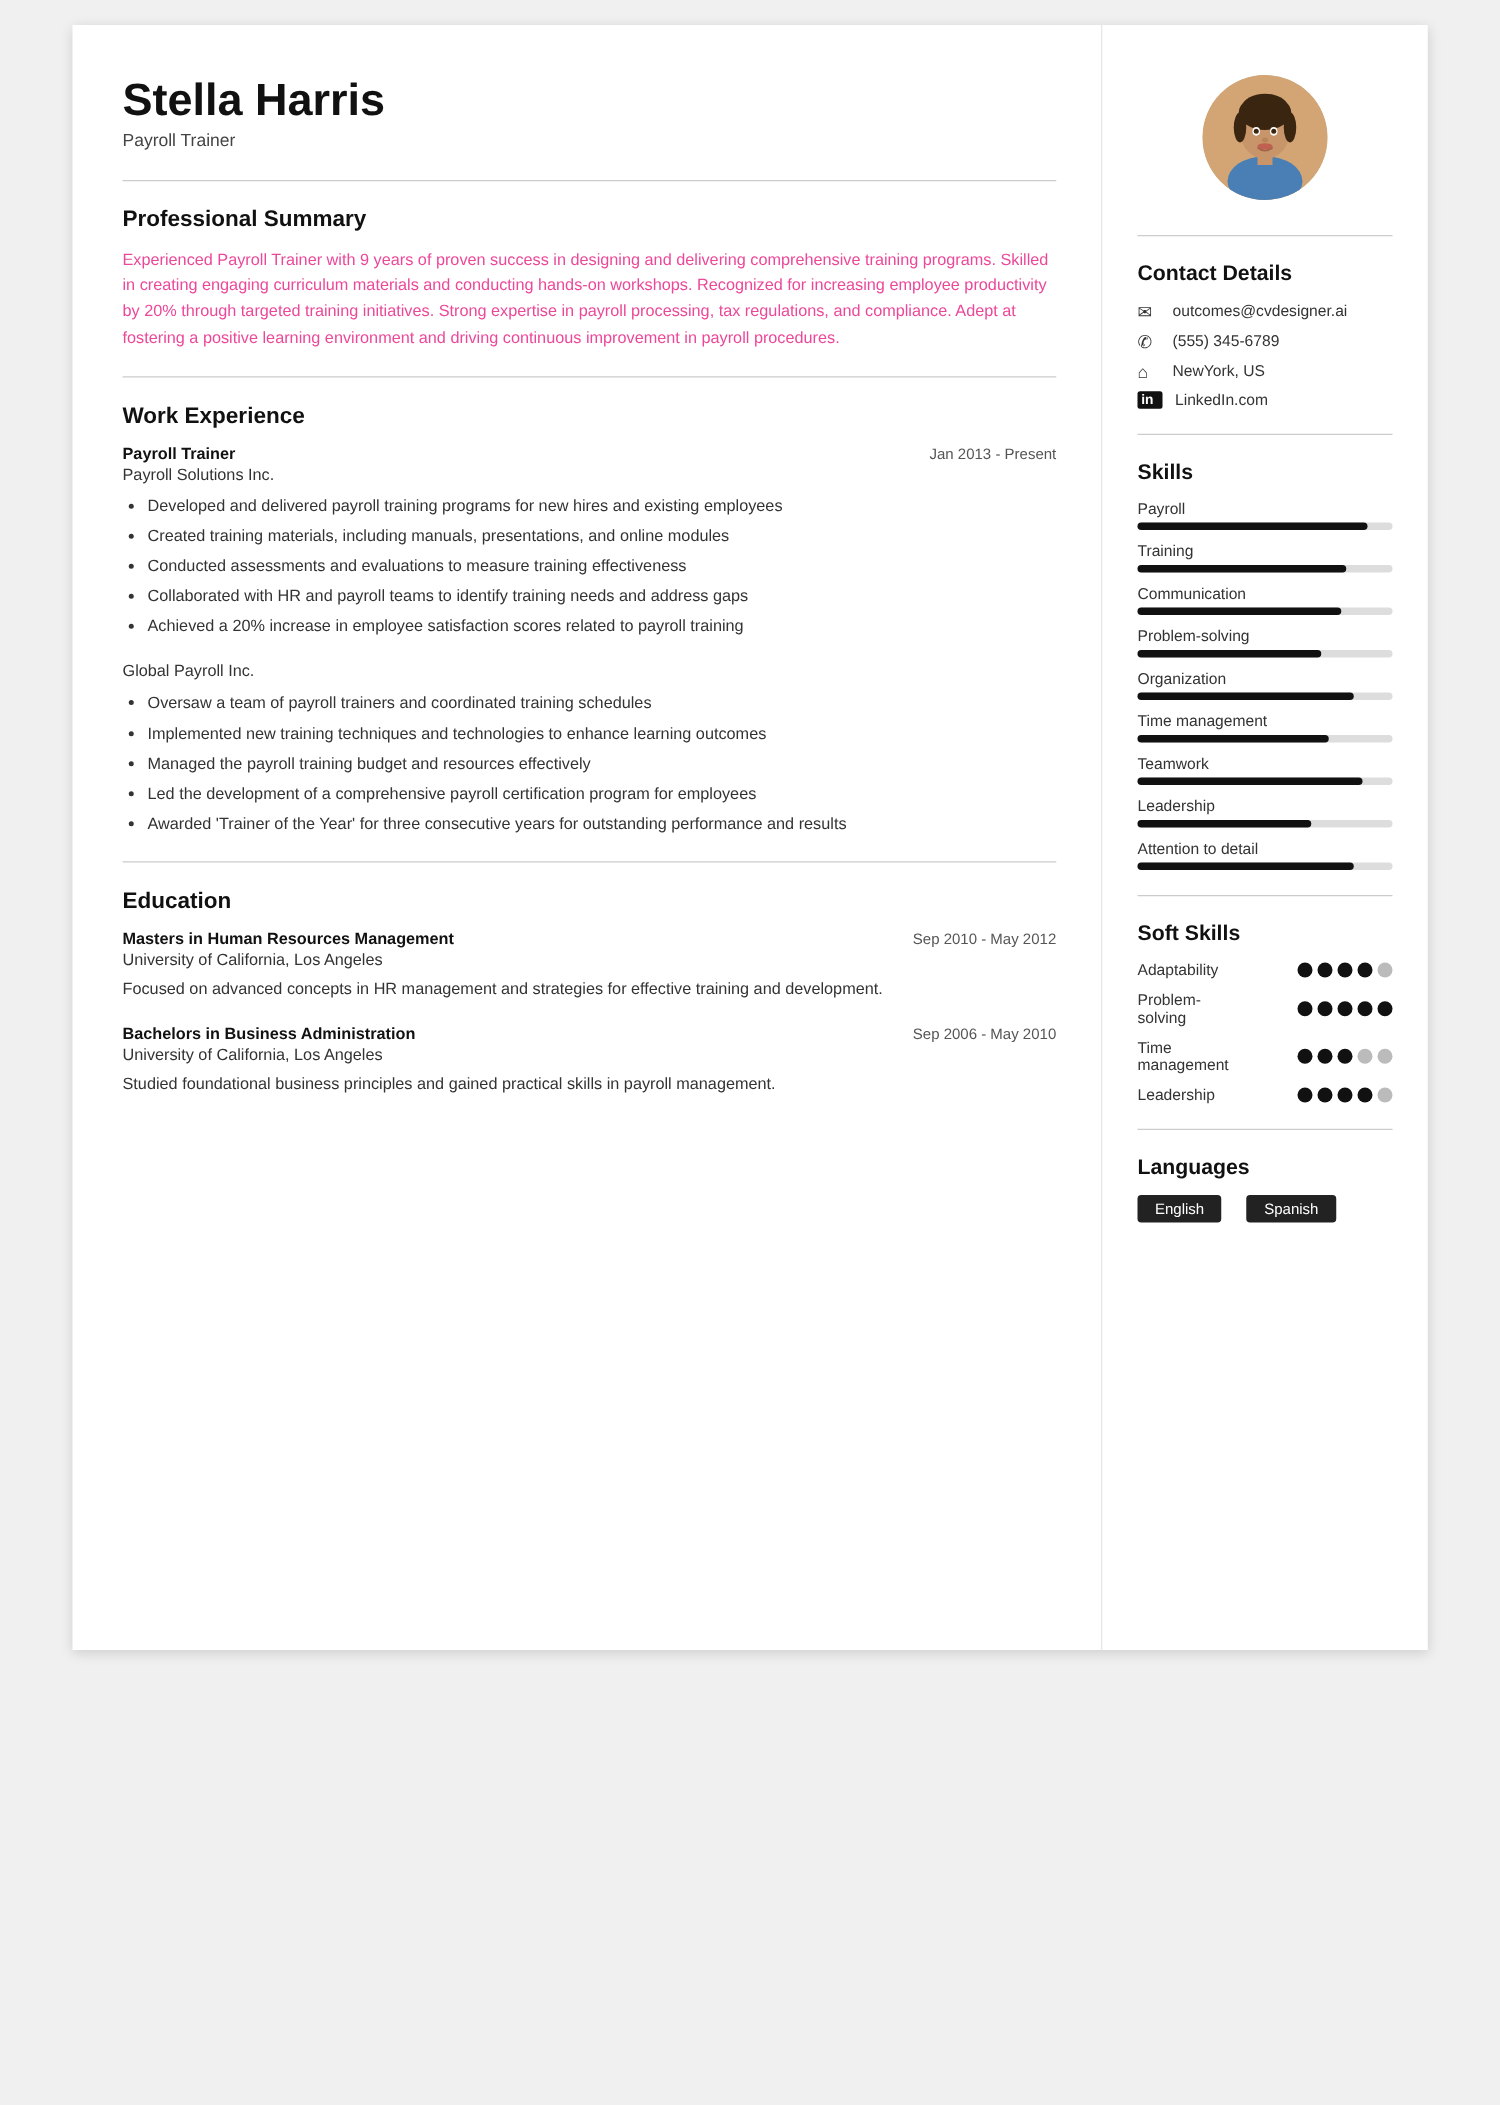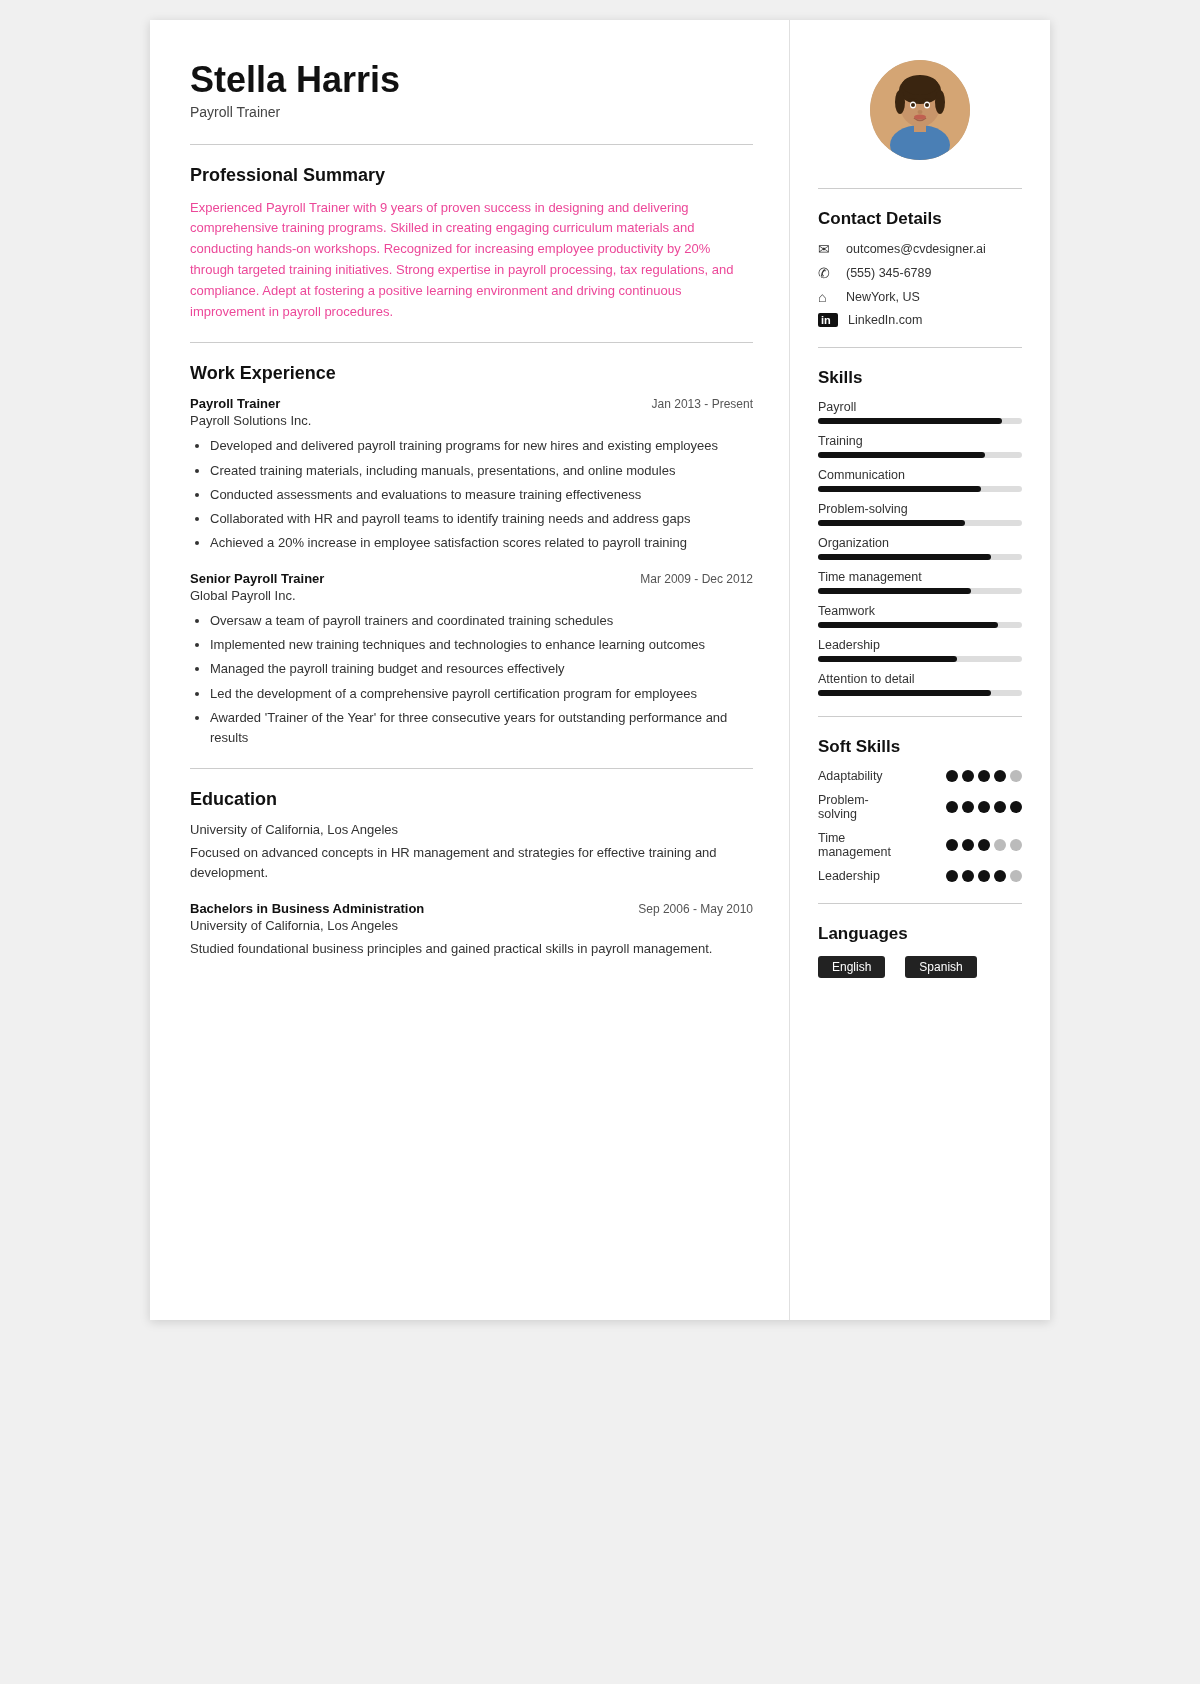--- a/index.html
+++ b/index.html
@@ -5,21 +5,21 @@
     * { margin: 0; padding: 0; box-sizing: border-box; }
     body {
       font-family: 'Arial', sans-serif;
       background: #f0f0f0;
       display: flex;
       justify-content: center;
       padding: 20px;
     }
     .resume {
       background: #fff;
-      width: 900px;
+      width: 1084px;
       min-height: 1300px;
       display: flex;
       flex-direction: row;
       box-shadow: 0 2px 10px rgba(0,0,0,0.15);
     }
     
     .left-col {
       flex: 1;
       padding: 40px 36px 40px 40px;
       border-right: 1px solid #e0e0e0;
@@ -245,41 +245,41 @@
         <ul class="job-bullets">
           <li>Developed and delivered payroll training programs for new hires and existing employees</li>
           <li>Created training materials, including manuals, presentations, and online modules</li>
           <li>Conducted assessments and evaluations to measure training effectiveness</li>
           <li>Collaborated with HR and payroll teams to identify training needs and address gaps</li>
           <li>Achieved a 20% increase in employee satisfaction scores related to payroll training</li>
         </ul>
       </div>
 
       <div>
-        <div class="job-header">
-          <span class="job-name">Senior Payroll Trainer</span>
-          <span class="job-dates">Mar 2009 - Dec 2012</span>
-        </div>
         <div class="company-name">Global Payroll Inc.</div>
         <ul class="job-bullets">
           <li>Oversaw a team of payroll trainers and coordinated training schedules</li>
           <li>Implemented new training techniques and technologies to enhance learning outcomes</li>
           <li>Managed the payroll training budget and resources effectively</li>
           <li>Led the development of a comprehensive payroll certification program for employees</li>
           <li>Awarded 'Trainer of the Year' for three consecutive years for outstanding performance and results</li>
         </ul>
       </div>
     </div>
 
     <hr class="divider">
 
     <div>
       <div class="section-title">Education</div>
 
       <div>
+        <div class="edu-header">
+          <span class="edu-degree">Masters in Human Resources Management</span>
+          <span class="edu-dates">Sep 2010 - May 2012</span>
+        </div>
         <div class="edu-school">University of California, Los Angeles</div>
         <p class="edu-desc">Focused on advanced concepts in HR management and strategies for effective training and development.</p>
       </div>
 
       <div>
         <div class="edu-header">
           <span class="edu-degree">Bachelors in Business Administration</span>
           <span class="edu-dates">Sep 2006 - May 2010</span>
         </div>
         <div class="edu-school">University of California, Los Angeles</div>

